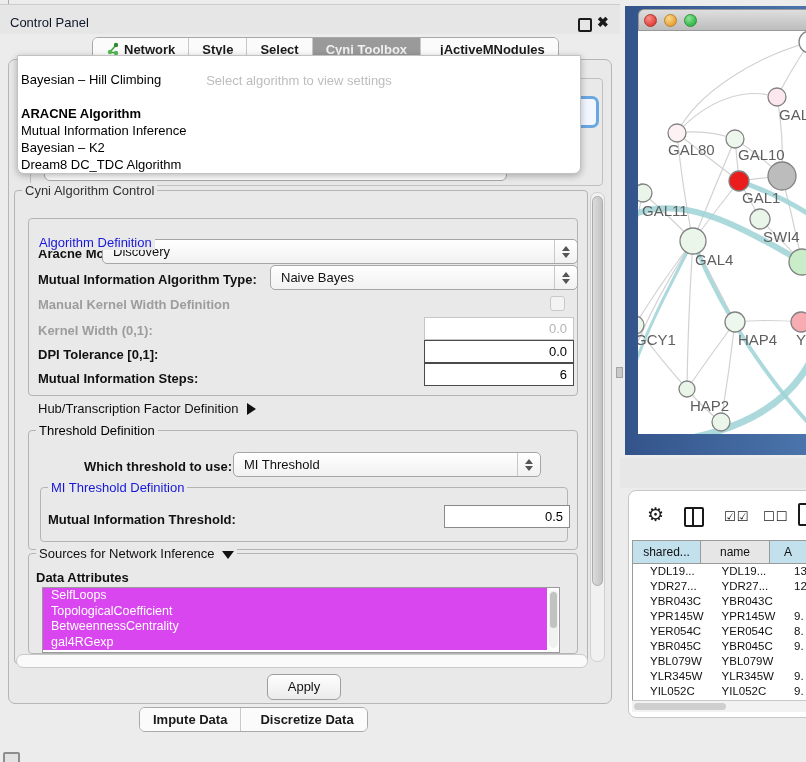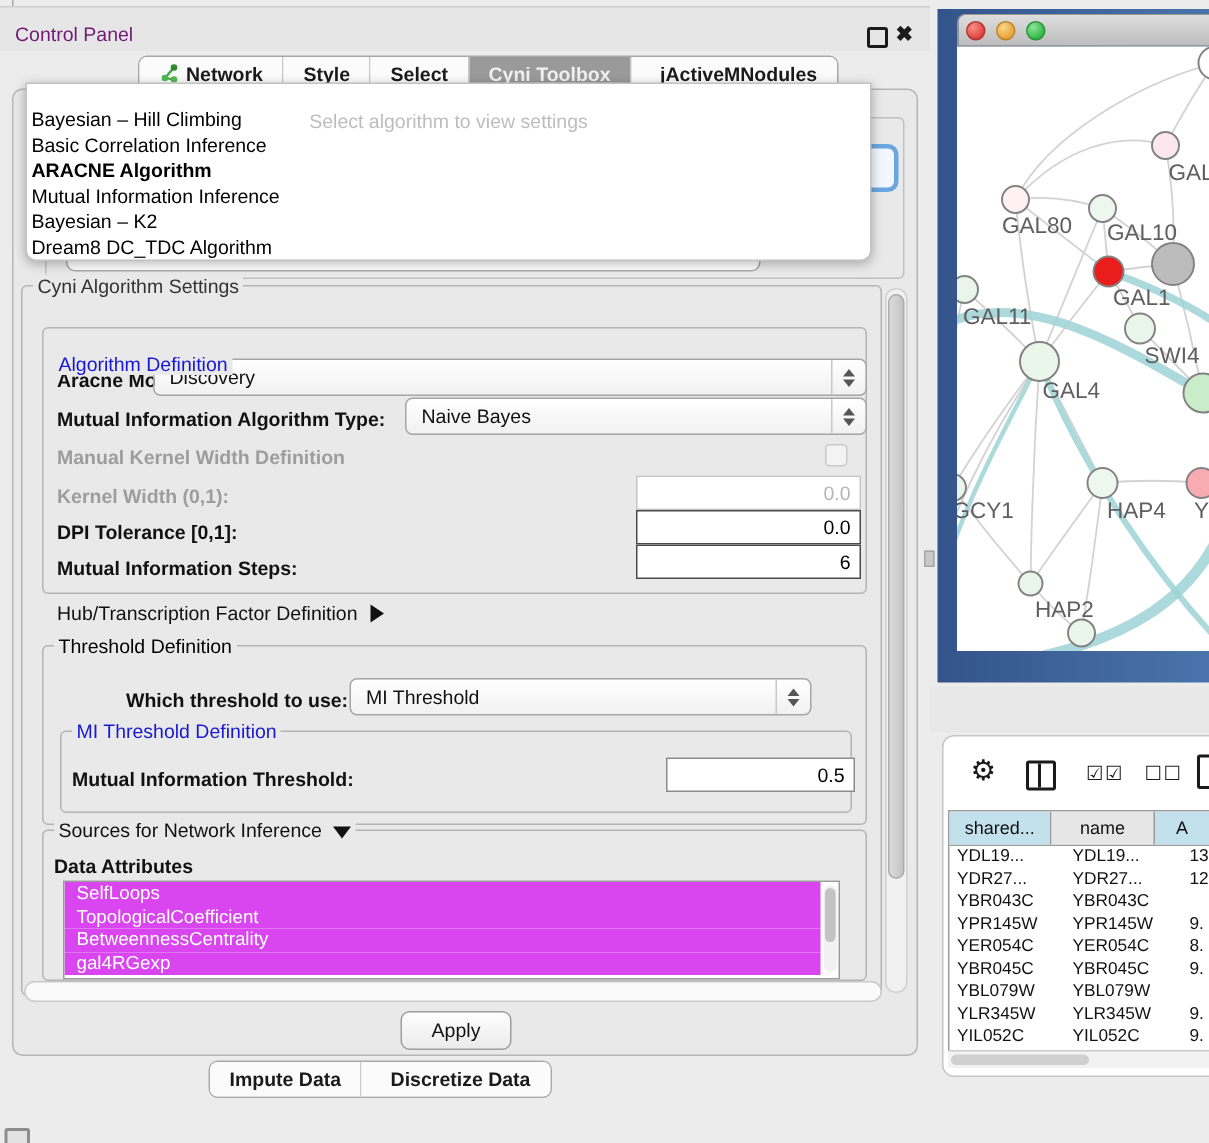--- a/index.html
+++ b/index.html
@@ -2,21 +2,21 @@
 <html><head>
 <meta charset="utf-8">
 <style>
   html,body{margin:0;padding:0;}
   body{width:806px;height:762px;position:relative;overflow:hidden;background:#ececec;
        font-family:"Liberation Sans",sans-serif;color:#111;}
   .abs{position:absolute;}
 
   
   .cp-titlebar{left:0;top:4px;width:620px;height:29px;background:#e6e6e6;border-top:1px solid #cdcdcd;}
-  .cp-title{left:10px;top:10px;font-size:13px;color:#701a75;}
+  .cp-title{left:10px;top:10px;font-size:13px;color:#0f172a;}
   .float-icon{left:578px;top:13px;width:10px;height:10px;border:2px solid #1a1a1a;border-radius:2px;}
   .close-icon{left:597px;top:9px;font-size:14px;font-weight:bold;color:#1a1a1a;}
 
   .tabbar{display:flex;height:23px;background:#fbfbfb;border:1px solid #a9a9a9;border-radius:6px;overflow:hidden;}
   .tabbar.top{left:92px;top:37px;}
   .tabbar.bottom{left:139px;top:707px;}
   .seg{display:flex;align-items:center;padding:0 13px;font-size:13px;font-weight:bold;color:#1a1a1a;
        border-right:1px solid #c9c9c9;white-space:nowrap;background:#fbfbfb;}
   .seg:last-child{border-right:none;padding-left:19px;}
   .seg.sel{background:#9a9a9a;color:#f1f1f1;}
@@ -110,21 +110,21 @@
   .pagedoc{left:798px;top:503px;width:14px;height:19px;border:2px solid #1a1a1a;border-radius:2px;z-index:3;background:#fff;}
 
   .table{left:632px;top:540px;width:174px;height:160px;border:1px solid #9a9a9a;border-bottom:none;
          overflow:hidden;z-index:3;background:#fff;}
   .thead{display:flex;height:22px;border-bottom:1px solid #9a9a9a;}
   .th{font-size:12px;line-height:22px;text-align:center;border-right:1px solid #9a9a9a;
       box-sizing:border-box;overflow:hidden;white-space:nowrap;background:#e6e6e6;}
   .th.hl{background:#c3e1ed;}
   .th.c1{width:77px;}.th.c2{width:78px;}.th.c3{width:40px;text-align:left;padding-left:14px;}
   .tbody{overflow:hidden;height:137px;}
-  .trow{display:flex;height:15px;}
+  .trow{display:flex;height:15px;margin-left:12px;}
   .tc{font-size:11.5px;line-height:15px;padding-left:5px;box-sizing:border-box;overflow:hidden;white-space:nowrap;}
   .tc.c1{width:77px;}.tc.c2{width:78px;}.tc.c3{width:19px;}
   .tp-hscroll{left:632px;top:700px;width:174px;height:11px;background:#f2f2f2;border-top:1px solid #c9c9c9;z-index:3;}
   .tp-hthumb{position:absolute;left:2px;top:2px;width:92px;height:7px;background:#cfcfcf;border-radius:4px;}
 </style>
 </head>
 <body>
 
 <div class="abs top-tick"></div>
 
@@ -163,29 +163,28 @@
 
 <div class="abs panel-body"></div>
 
 <div class="abs bg-group"></div>
 <div class="abs bg-combo">gal-filtered.sif default node</div>
 <div class="abs bg-spinner"></div>
 
 <div class="abs dropdown">
   <div class="abs dd-prompt">Select algorithm to view settings</div>
   <div class="abs dd-item" style="top:15px;">Bayesian – Hill Climbing</div>
-  <div class="abs dd-item" style="top:32px;">Basic Correlation Inference</div>
   <div class="abs dd-item bold" style="top:49px;">ARACNE Algorithm</div>
   <div class="abs dd-item" style="top:66px;">Mutual Information Inference</div>
   <div class="abs dd-item" style="top:83px;text-align:center;">Bayesian – K2</div>
   <div class="abs dd-item" style="top:100px;">Dream8 DC_TDC Algorithm</div>
 </div>
 
 <div class="abs group g-settings"></div>
-<span class="legend" style="left:22px;top:183px;color:#333;">Cyni Algorithm Settings</span>
+<span class="legend" style="left:22px;top:183px;color:#333;">Cyni Algorithm Control</span>
 
 <div class="abs group g-alg"></div>
 <span class="legend blue" style="left:36px;top:211px;margin-top:24px;">Algorithm Definition</span>
 
 <span class="abs lbl b" style="left:38px;top:246px;z-index:3;">Aracne Mode:</span>
 <div class="abs combo" style="left:102px;top:239px;width:464px;height:23px;">
   <span>Discovery</span>
   <span class="combo-spin">
       <span class="tri-up"></span>
       <span class="tri-dn"></span>

